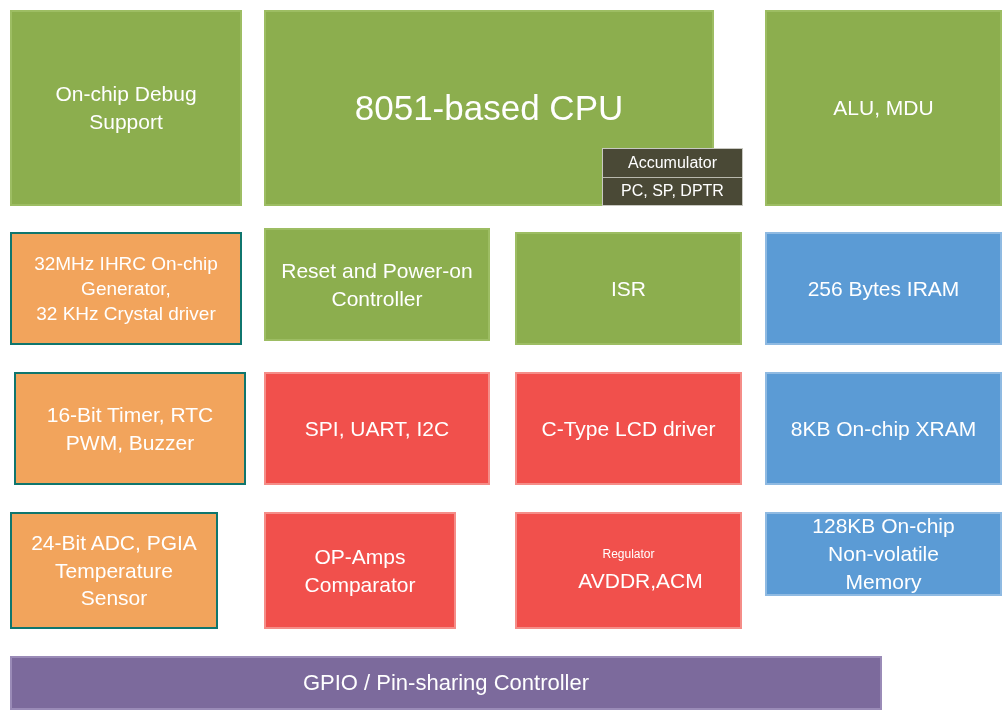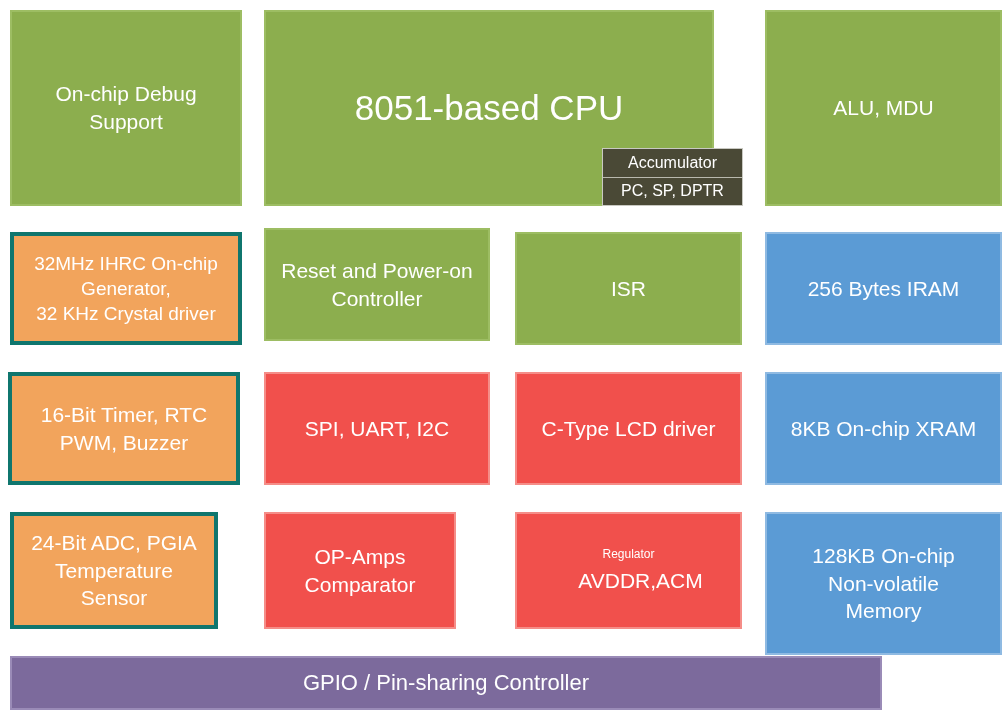--- a/index.html
+++ b/index.html
@@ -18,21 +18,21 @@
     align-items: center;
     justify-content: center;
     text-align: center;
     color: #ffffff;
     white-space: pre-line;
     line-height: 1.32;
     font-size: 21px;
     padding: 4px 8px;
   }
   .green  { background: #8cae4e; border: 2px solid #9dbd63; }
-  .orange { background: #f2a45c; border: 4px solid #0f766e; }
+  .orange { background: #f2a45c; border: 2px solid #0f766e; }
   .red    { background: #f1504c; border: 2px solid #f58d88; }
   .blue   { background: #5b9bd5; border: 2px solid #8fbae2; }
   .purple { background: #7c6a9c; border: 2px solid #9a8bb7; }
 
   .cpu-block { flex-direction: column; }
   .cpu-title { font-size: 35px; }
 
   .gpio-bar { font-size: 22px; }
 
   .overlay-box {
@@ -95,21 +95,21 @@
   </div>
 
   <div class="block green" style="left:515px; top:232px; width:227px; height:113px;align-items:center;">
     <span>ISR</span>
   </div>
 
   <div class="block blue" style="left:765px; top:232px; width:237px; height:113px;">
     <span>256 Bytes IRAM</span>
   </div>
 
-  <div class="block orange" style="left:8px; top:372px; width:232px; height:113px;">
+  <div class="block orange" style="left:14px; top:372px; width:232px; height:113px;">
     <span>16-Bit Timer, RTC
 PWM, Buzzer</span>
   </div>
 
   <div class="block red" style="left:264px; top:372px; width:226px; height:113px;">
     <span>SPI, UART, I2C</span>
   </div>
 
   <div class="block red" style="left:515px; top:372px; width:227px; height:113px;">
     <span>C-Type LCD driver</span>
@@ -129,21 +129,21 @@
 Comparator</span>
   </div>
 
   <div class="block red" style="left:515px; top:512px; width:227px; height:117px;">
     <span class="regulator-inner">
       <span class="reg-small">Regulator</span>
       <span class="reg-main">AVDDR,ACM</span>
     </span>
   </div>
 
-  <div class="block blue" style="left:765px; top:512px; width:237px; height:143px;">
+  <div class="block blue" style="left:765px; top:512px; width:237px; height:84px;">
     <span>128KB On-chip
 Non-volatile
 Memory</span>
   </div>
 
   <div class="block purple gpio-bar" style="left:10px; top:656px; width:872px; height:54px;">
     <span>GPIO / Pin-sharing Controller</span>
   </div>
 
 </div>

